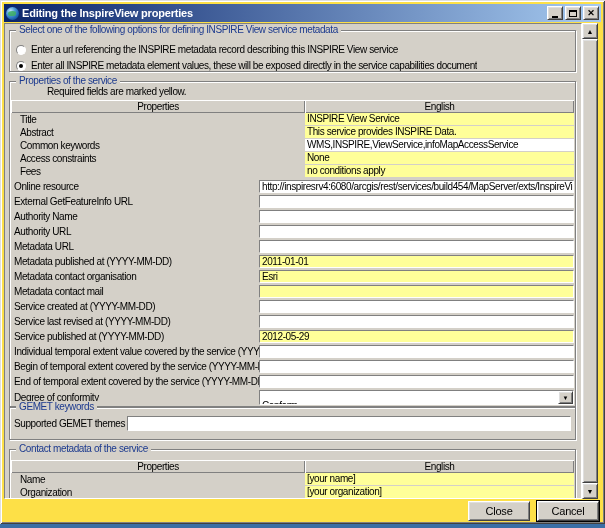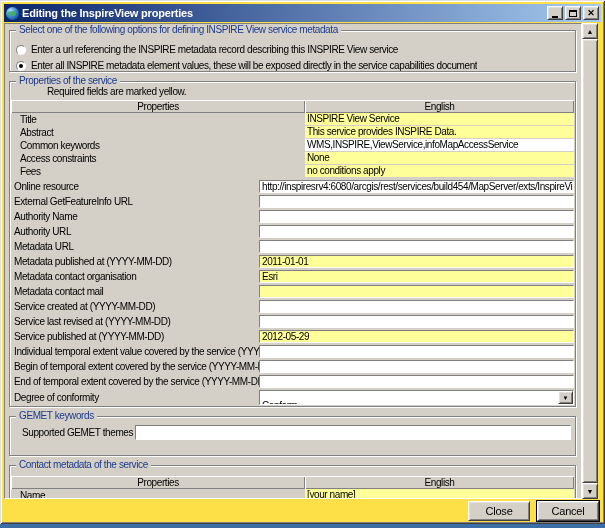--- a/index.html
+++ b/index.html
@@ -127,21 +127,21 @@
   }
   .combo-text { flex:1; line-height:13px; padding:0 2px; white-space:nowrap; overflow:hidden;margin-top:8px; }
   .combo-btn {
     width:15px; height:13px; background:#d4d0c8; flex:0 0 auto;
     border:1px solid; border-color:#ffffff #404040 #404040 #ffffff;
     box-shadow: inset 1px 1px 0 #dfdfdf, inset -1px -1px 0 #808080;
     display:flex; align-items:center; justify-content:center;
     font-size:6px; letter-spacing:0;
   }
   
-  .g-gemet { margin-top:9px; height:40px; padding:8px 4px 0 12px; }
+  .g-gemet { height:33px; padding:8px 4px 0 4px; }
   .gemet-row { display:flex; align-items:center; gap:2px; }
   .gemet-label { white-space:nowrap; flex:0 0 auto; }
   .gemet-input {
     flex:1; height:15px; background:#fff;
     border:1px solid; border-color:#808080 #ffffff #ffffff #808080;
   }
   
   .g-contact { margin-top:9px; height:80px; padding:10px 1px 0 1px; }
   
   .btnbar { position:absolute; right:6px; top:501px; display:flex; gap:7px; }

